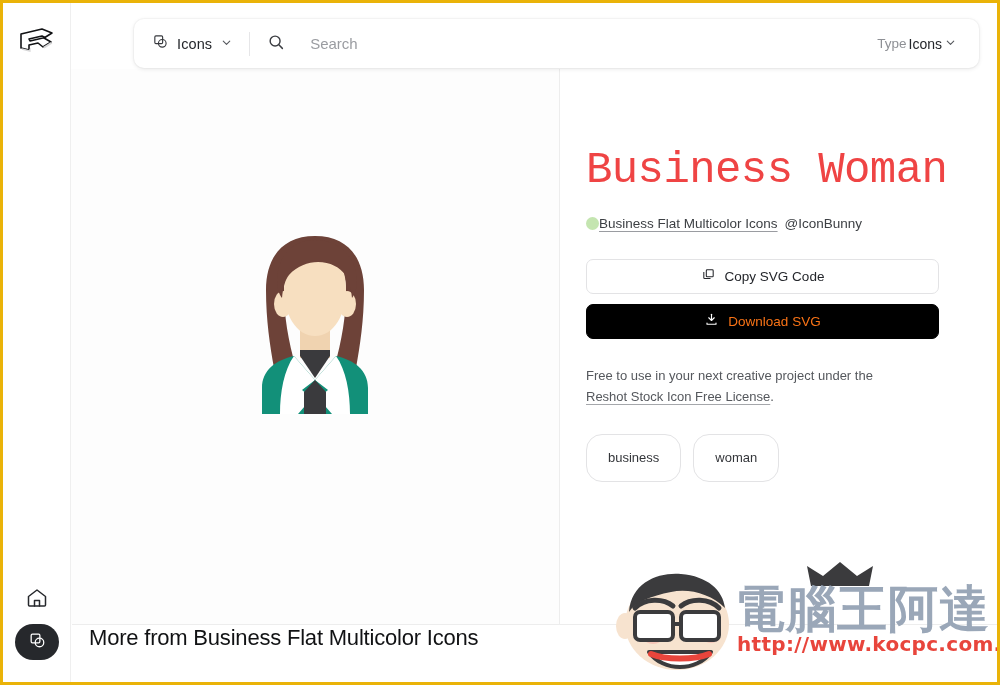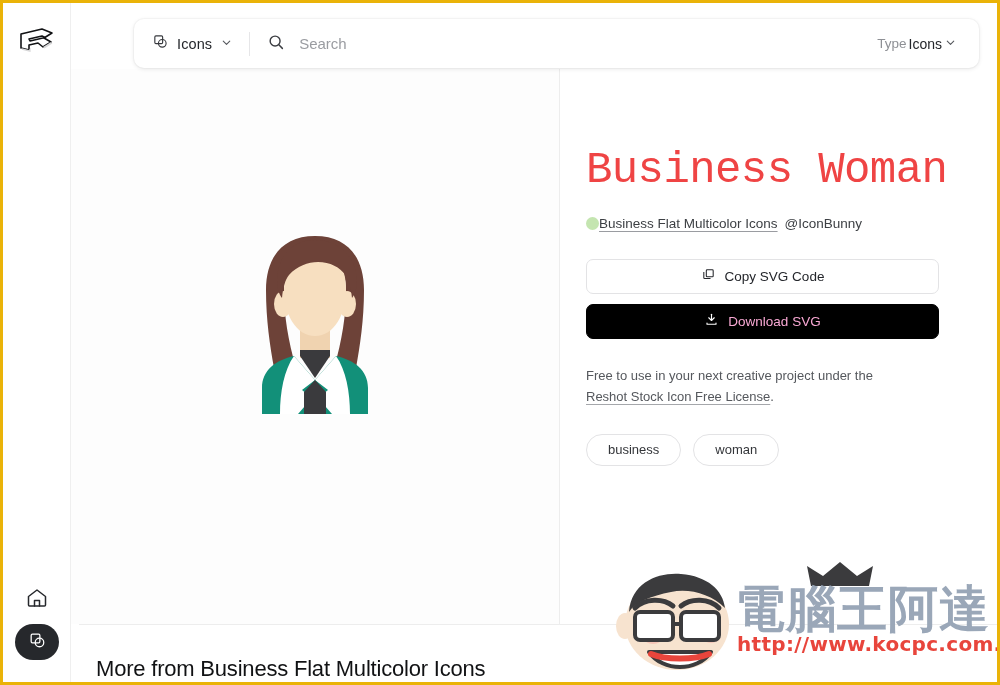--- a/index.html
+++ b/index.html
@@ -53,21 +53,21 @@
     display: flex; align-items: center; gap: 8px;
     padding: 0 16px 0 18px; height: 100%;
   }
   .sb-type .lbl {
     font-size: 14.5px; color: #24262b; letter-spacing: .1px;
   }
   .sb-div {
     width: 1px; height: 24px; background: #e6e6e8;
   }
   .sb-search {
-    display: flex; align-items: center; gap: 14px;
+    display: flex; align-items: center; gap: 25px;
     padding-left: 17px; flex: 1; height: 100%;
   }
   .sb-search .ph {
     font-size: 15px; color: #9a9ca1;
   }
   .sb-right {
     display: flex; align-items: center; gap: 2px;
     padding-right: 22px; height: 100%;
   }
   .sb-right .type-lbl { font-size: 13.5px; color: #8e9095; }
@@ -122,51 +122,51 @@
     gap: 9px; font-size: 13.5px;
     cursor: pointer;
   }
   #btn-copy {
     margin-top: 28px;
     background: #ffffff; color: #24262b;
     border: 1px solid #e3e3e5;
   }
   #btn-download {
     margin-top: 10px;
-    background: #000000; color: #f9a8d4;
+    background: #000000; color: #f97316;
     border: 1px solid #000000;
     font-weight: 500;
   }
   #license {
     margin-top: 26px; width: 320px;
     font-size: 13px; line-height: 1.65; color: #55585d;
   }
   #license-link {
     color: #55585d;
     text-underline-offset: 2.5px;
     text-decoration-color: #a5a7ab;
     text-align: right;
   }
   #tags {
     display: flex; gap: 12px; margin-top: 26px;
   }
   .tag {
-    height: 32px; padding: 0 21px;
+    height: 48px; padding: 0 21px;
     border: 1px solid #e3e3e5; border-radius: 16px;
     display: flex; align-items: center;
     font-size: 13px; color: #34363a;
     background: #ffffff; cursor: pointer;
   }
   
   #bottom-bar {
-    position: absolute; left: 76px; right: 0; bottom: 0;
+    position: absolute; left: 69px; right: 0; bottom: 0;
     height: 58px;
     background: #ffffff;
     border-top: 1px solid #ededed;
-    display: flex; align-items: flex-end;
+    display: flex; align-items: flex-start;
     padding-left: 17px;
   }
   #more-from {
     font-size: 22px; color: #111214; letter-spacing: -0.2px;
     white-space: nowrap;
   }
   
   #watermark {
     position: absolute; right: 6px; bottom: 4px;
     width: 378px; height: 118px;

